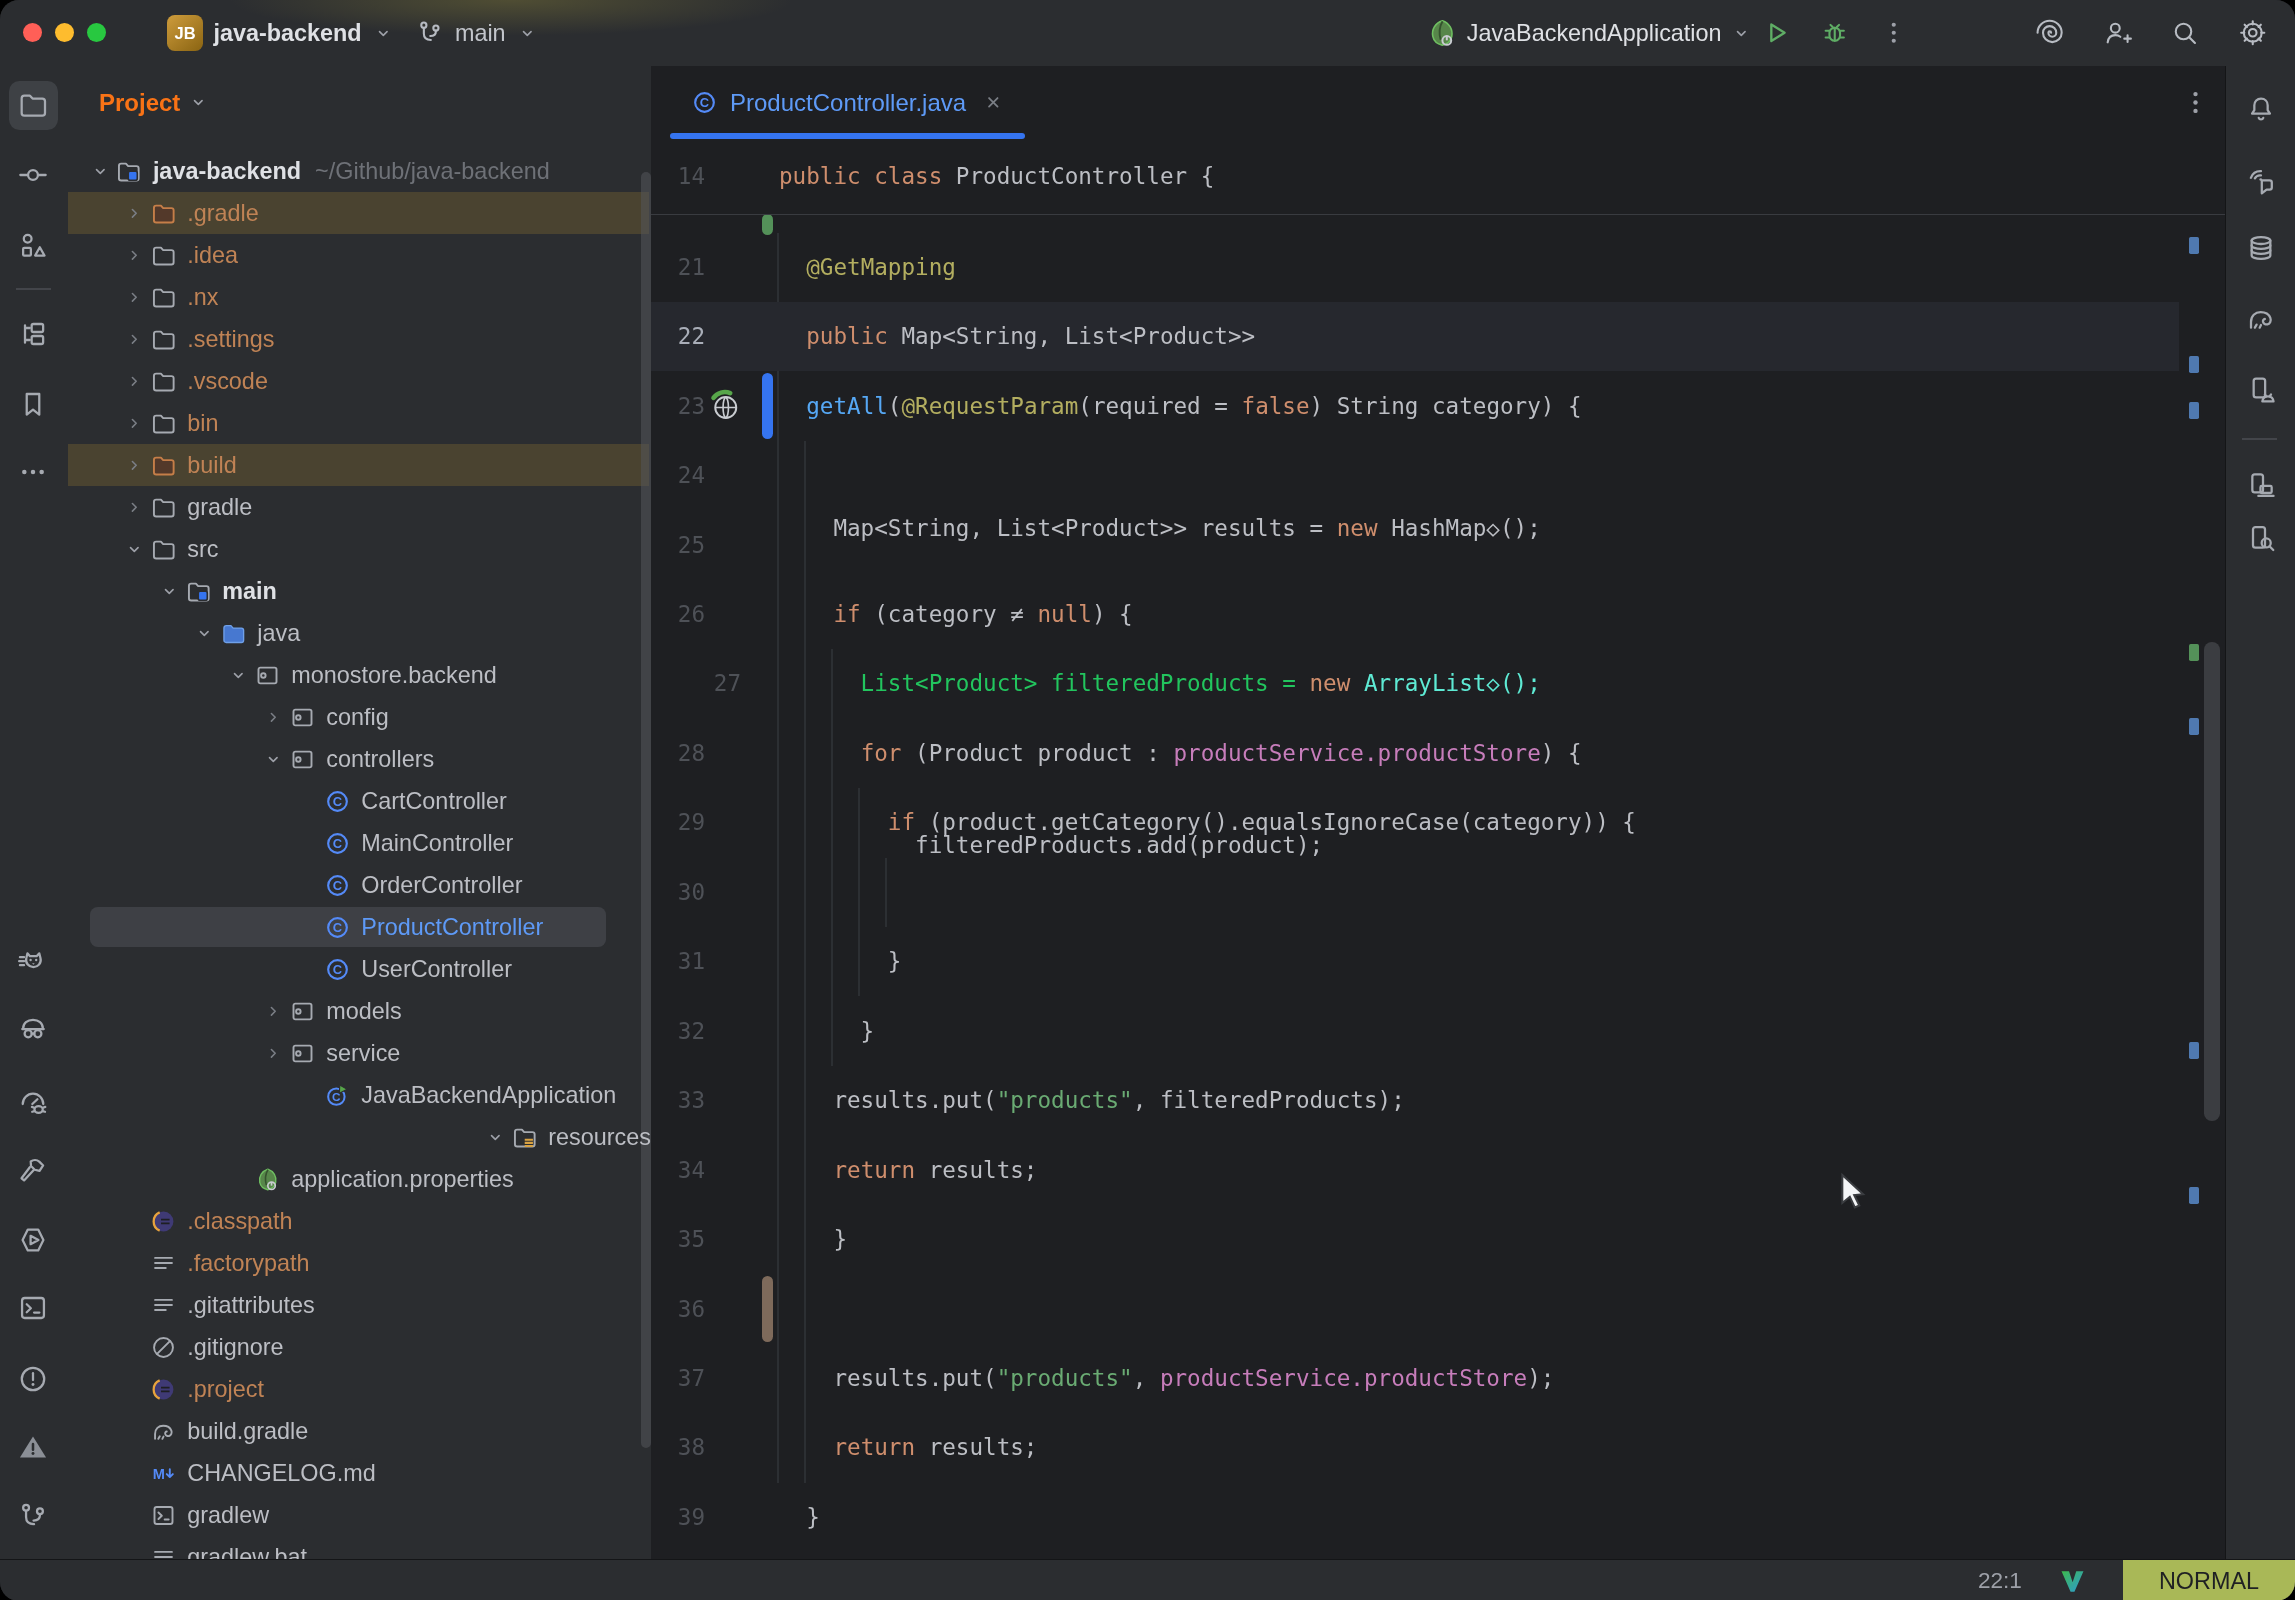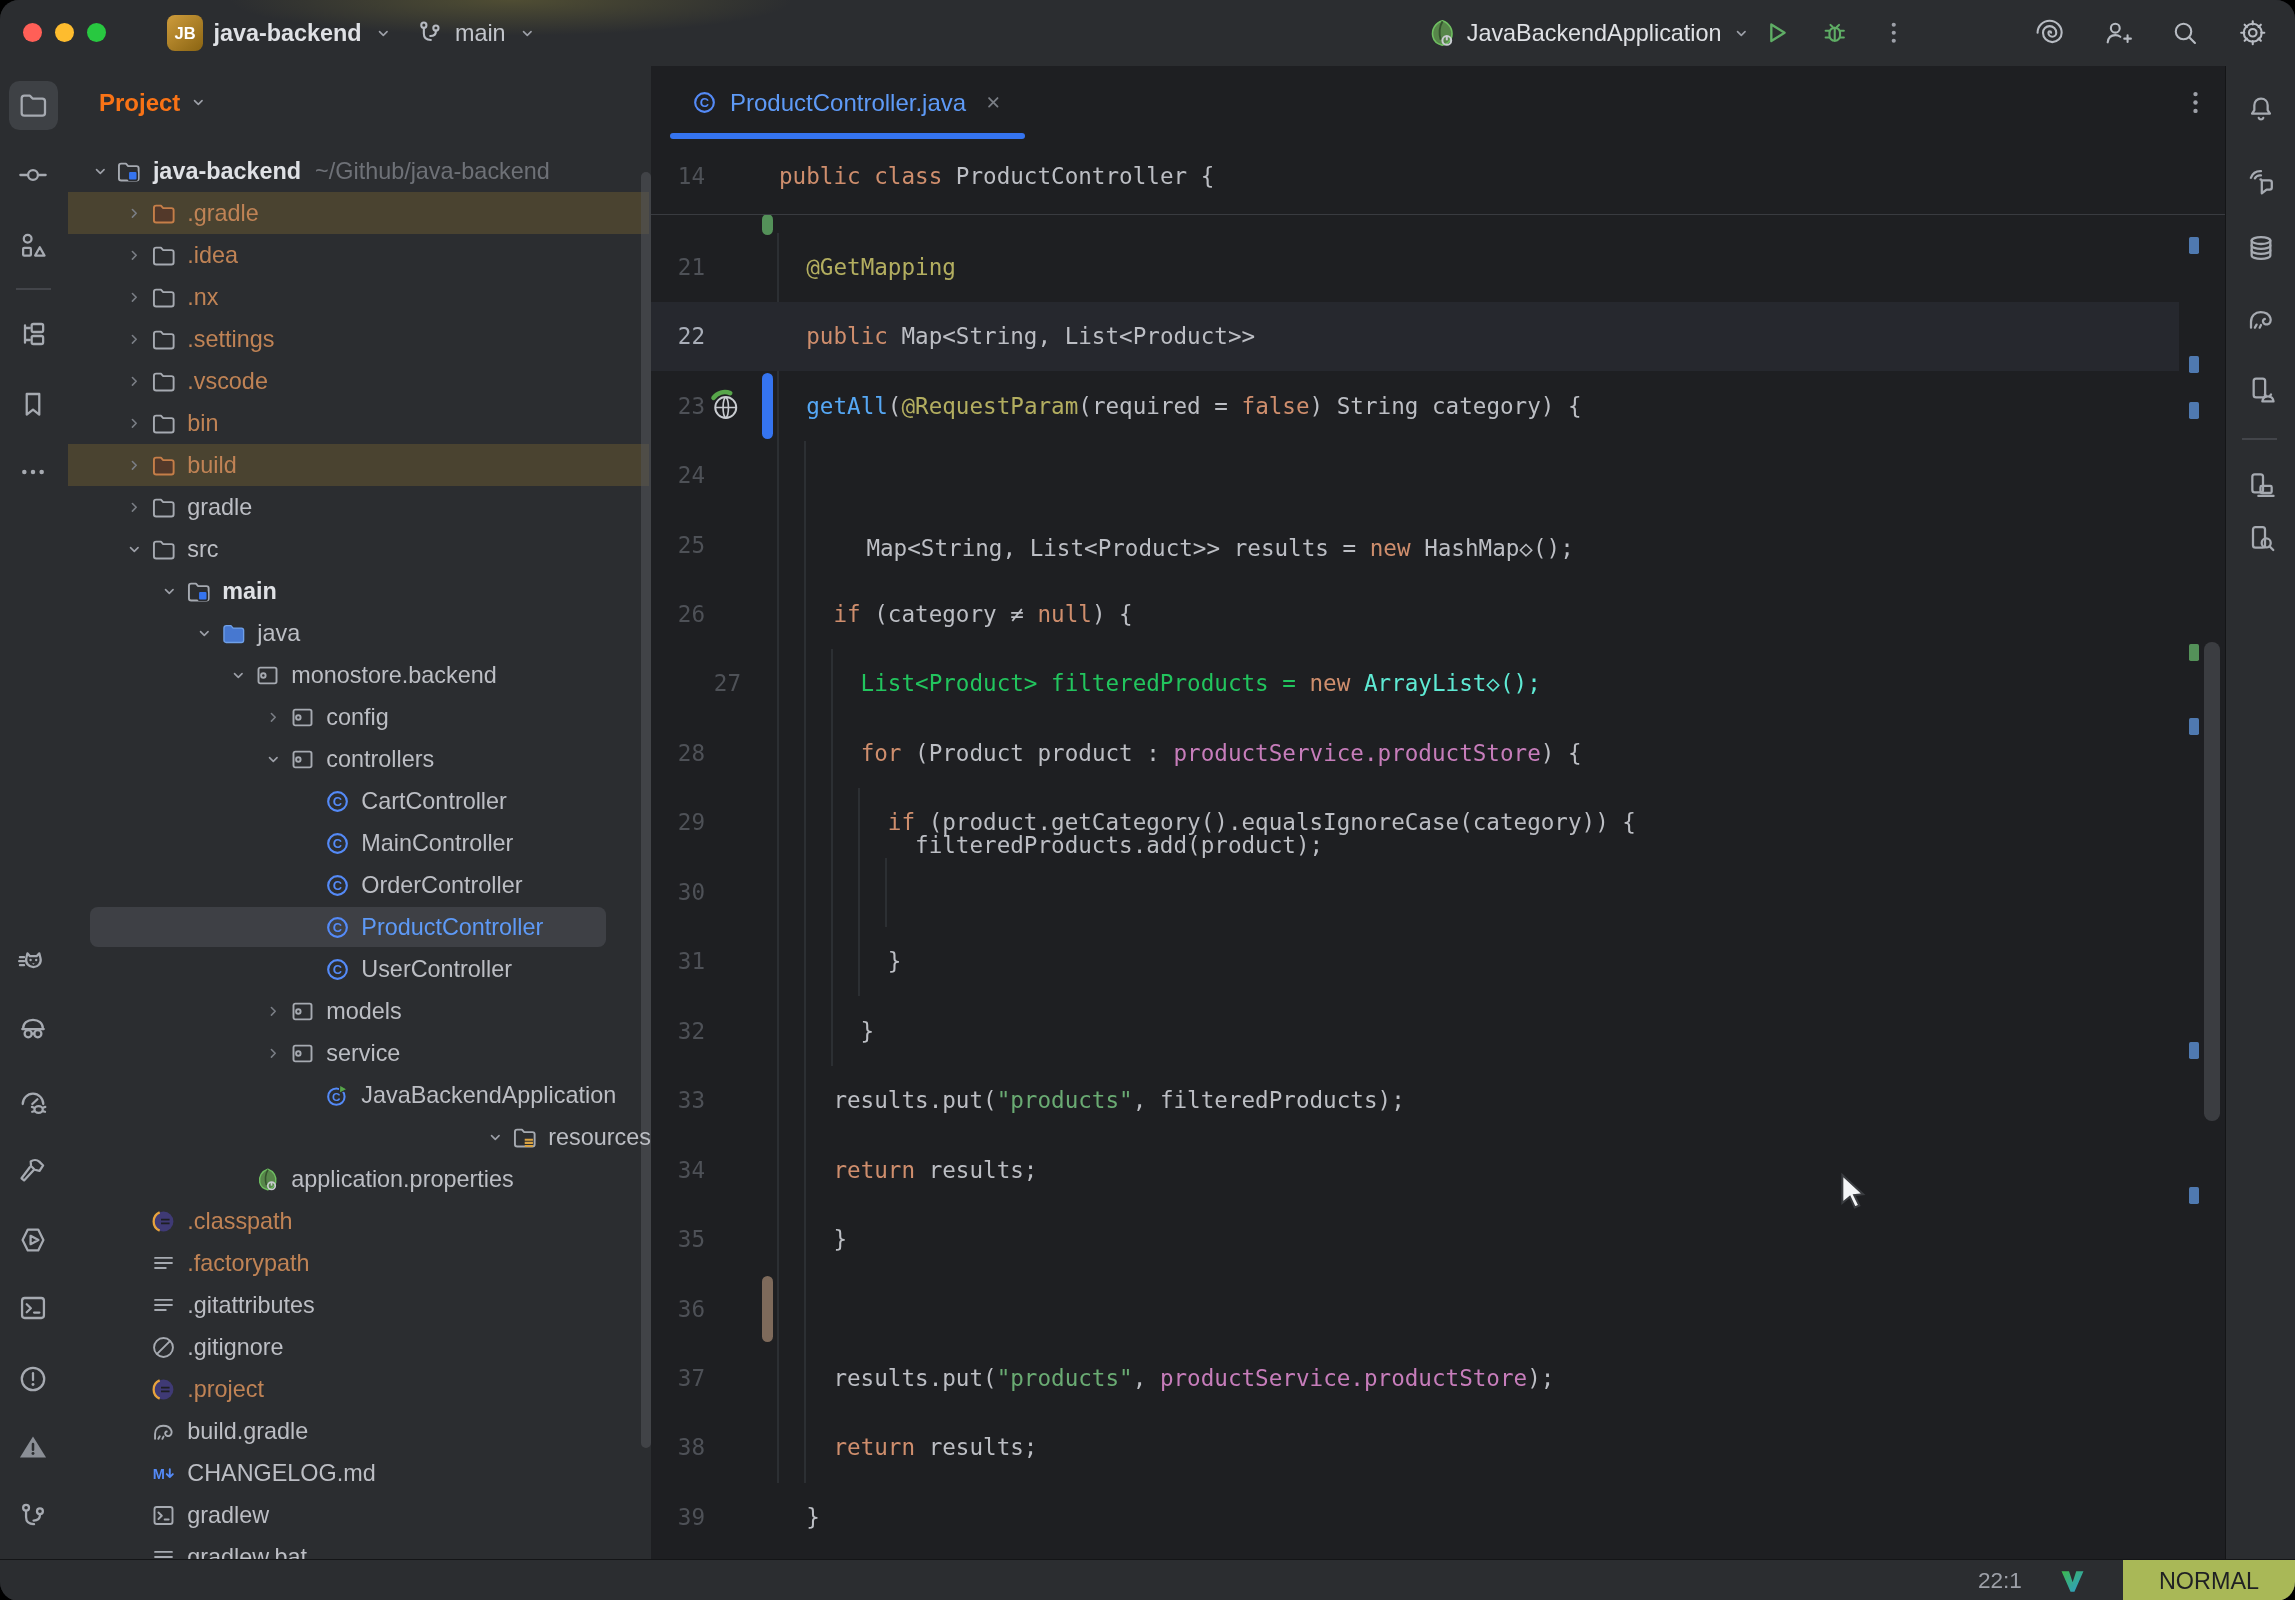--- a/index.html
+++ b/index.html
@@ -753,21 +753,21 @@
           <svg viewBox="0 0 24 24">
             <circle cx="12.5" cy="13" r="7" stroke="#C9CCD1" stroke-width="1.3" fill="none"></circle>
             <path d="M5.5 13h14M12.5 6c-2.4 2-2.4 12 0 14M12.5 6c2.4 2 2.4 12 0 14" stroke="#C9CCD1" stroke-width="1.1" fill="none"></path>
             <path d="M15.5 3.4A9.3 9.3 0 004.3 6.6" stroke="#57A64A" stroke-width="3" fill="none" stroke-linecap="round"></path>
           </svg>
         </div>
         <div class="cline code" style="top: 306px;"><span style="color: rgb(188, 190, 196);">  </span><span style="color: rgb(86, 168, 245);">getAll</span><span style="color: rgb(188, 190, 196);">(</span><span style="color: rgb(179, 174, 96);">@RequestParam</span><span style="color: rgb(188, 190, 196);">(required = </span><span style="color: rgb(207, 142, 109);">false</span><span style="color: rgb(188, 190, 196);">) String category) {</span></div>
         <div class="lnum" style="top: 375px;">24</div>
         <div class="cline code" style="top: 375px;"></div>
         <div class="lnum" style="top: 445px;">25</div>
-        <div class="cline code" style="top: 448px; padding-left: 33px;"><span style="color: rgb(188, 190, 196);">    Map&lt;String, List&lt;Product&gt;&gt; results = </span><span style="color: rgb(207, 142, 109);">new </span><span style="color: rgb(188, 190, 196);">HashMap◇();</span></div>
+        <div class="cline code" style="top: 428px;"><span style="color: rgb(188, 190, 196);">    Map&lt;String, List&lt;Product&gt;&gt; results = </span><span style="color: rgb(207, 142, 109);">new </span><span style="color: rgb(188, 190, 196);">HashMap◇();</span></div>
         <div class="lnum" style="top: 514px;">26</div>
         <div class="cline code" style="top: 514px;"><span style="color: rgb(188, 190, 196);">    </span><span style="color: rgb(207, 142, 109);">if </span><span style="color: rgb(188, 190, 196);">(category ≠ </span><span style="color: rgb(207, 142, 109);">null</span><span style="color: rgb(188, 190, 196);">) {</span></div>
         <div class="lnum" style="top: 583px; padding-left: 36px;">27</div>
         <div class="cline code" style="top: 583px;"><span style="color: #22c55e;">      List&lt;Product&gt; filteredProducts = </span><span style="color: rgb(207, 142, 109);">new </span><span style="color: #5eead4;">ArrayList◇();</span></div>
         <div class="lnum" style="top: 653px;">28</div>
         <div class="cline code" style="top: 653px;"><span style="color: rgb(188, 190, 196);">      </span><span style="color: rgb(207, 142, 109);">for </span><span style="color: rgb(188, 190, 196);">(Product product : </span><span style="color: rgb(199, 125, 187);">productService.productStore</span><span style="color: rgb(188, 190, 196);">) {</span></div>
         <div class="lnum" style="top: 722px;">29</div>
         <div class="cline code" style="top: 722px;"><span style="color: rgb(188, 190, 196);">        </span><span style="color: rgb(207, 142, 109);">if </span><span style="color: rgb(188, 190, 196);">(product.getCategory().equalsIgnoreCase(category)) {</span></div>
         <div class="lnum" style="top: 792px;">30</div>
         <div class="cline code" style="top: 745px;"><span style="color: rgb(188, 190, 196);">          filteredProducts.add(product);</span></div>

